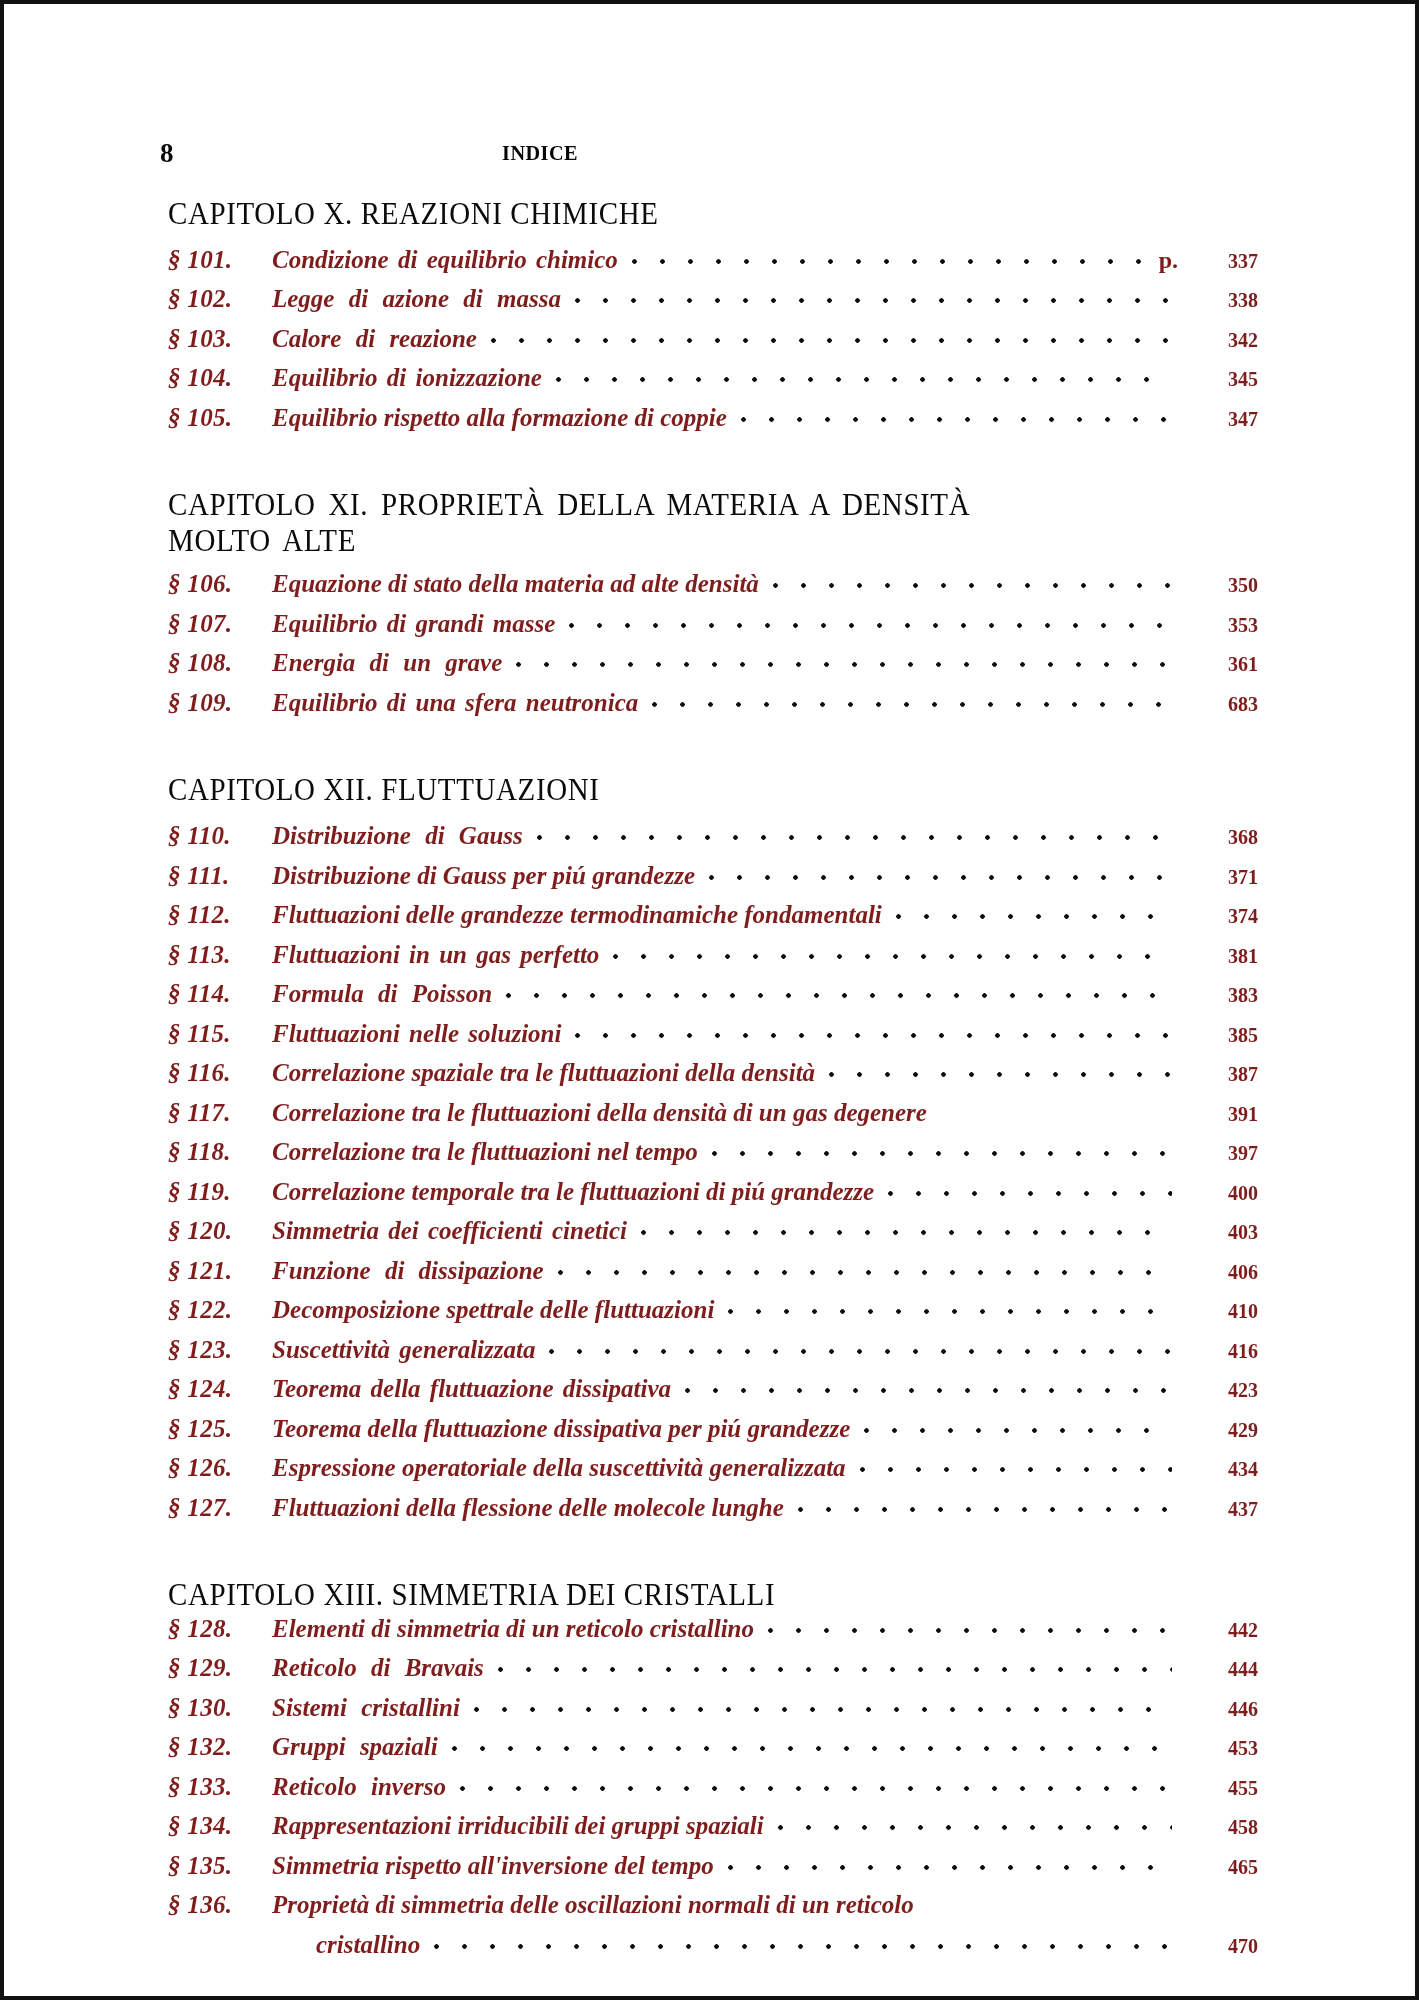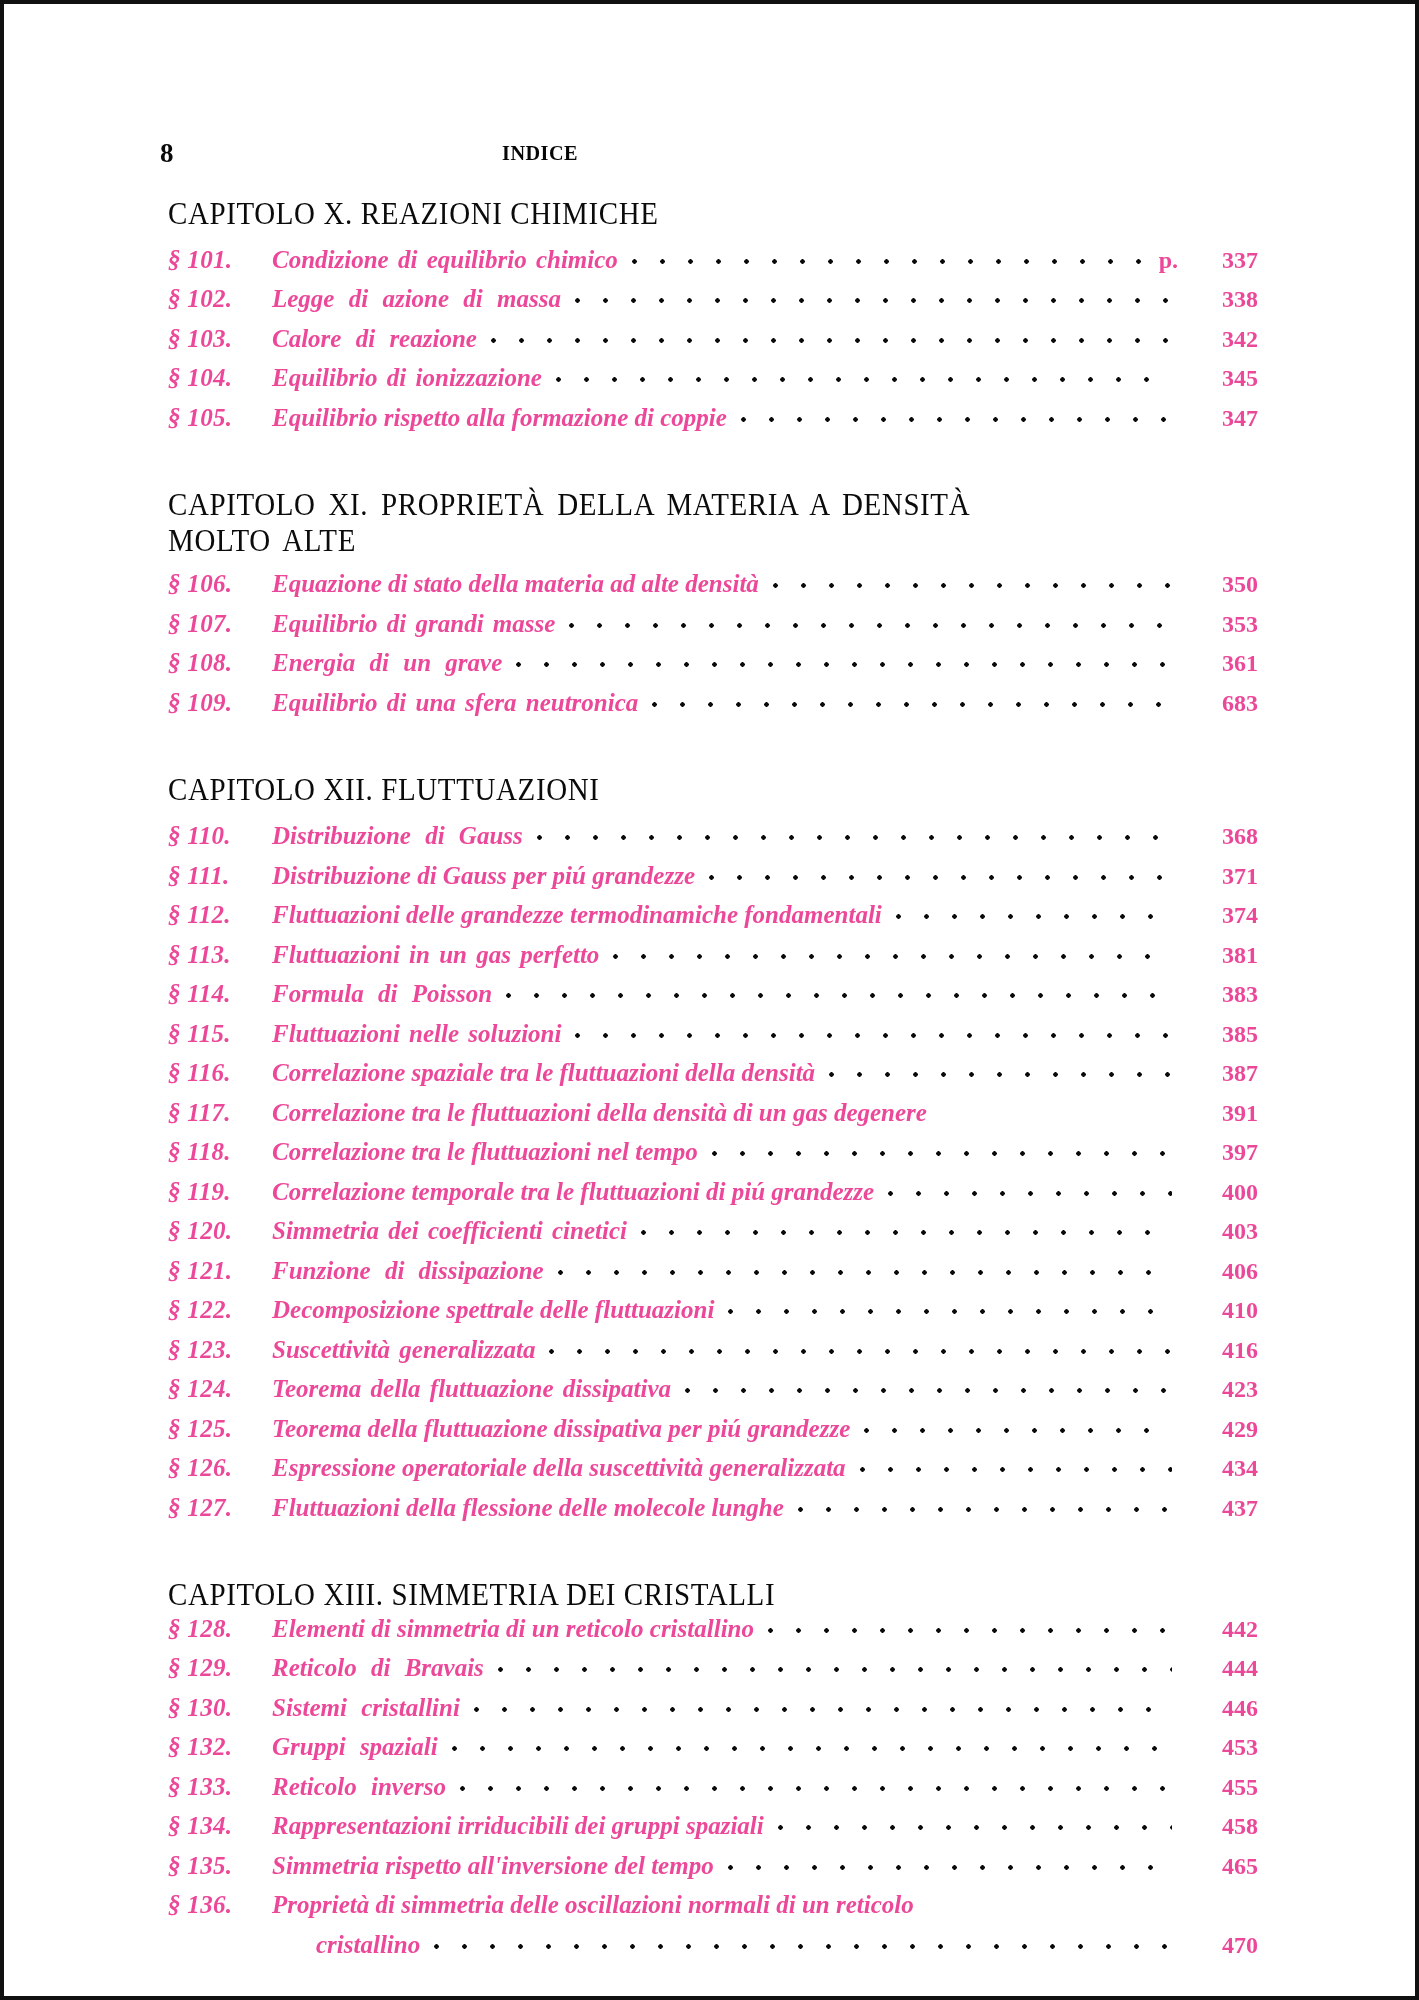--- a/index.html
+++ b/index.html
@@ -97,21 +97,21 @@
 
   
   .entry {
     display: flex;
     align-items: baseline;
     font-family: "Liberation Serif", "DejaVu Serif", serif;
     font-style: italic;
     font-weight: 700;
     font-size: 25px;
     line-height: 1.0;
-    color: #ec4899;
+    color: #7f1d1d;
     margin: 0 0 13.5px 0;
     white-space: nowrap;
   }
   .entry .num {
     flex: 0 0 auto;
     min-width: 104px;
     letter-spacing: 0.3px;
   }
   .entry .ttl {
     flex: 0 0 auto;
@@ -137,21 +137,21 @@
     background-size: 28px 5px;
     background-repeat: repeat-x;
   }
   .entry .leader.none::before { background-image: none; }
   .entry .pg {
     flex: 0 0 auto;
     width: 76px;
     text-align: right;
     font-style: normal;
     font-weight: 700;
-    font-size: 24px;
+    font-size: 20px;
     letter-spacing: 0px;
   }
   .entry .pg-prefix {
     flex: 0 0 auto;
     font-style: normal;
     font-weight: 700;
     font-size: 24px;
     padding-right: 4px;
   }
 

